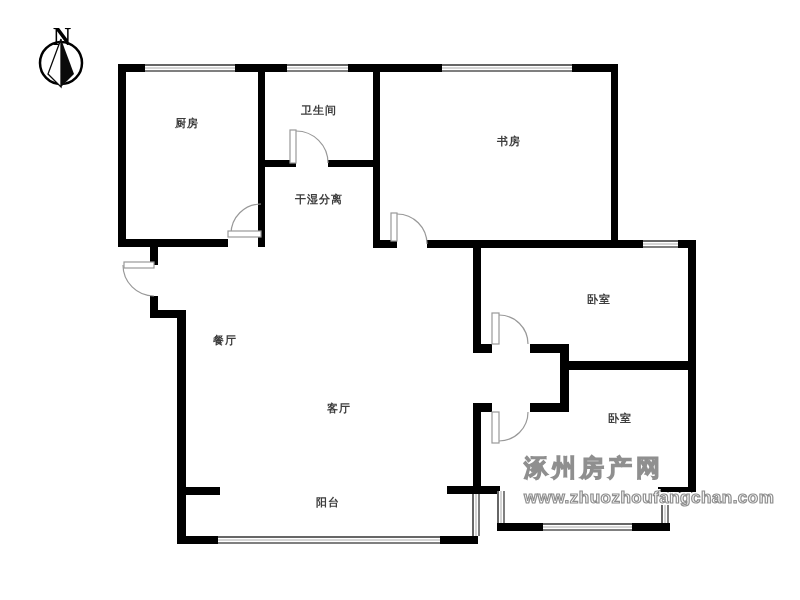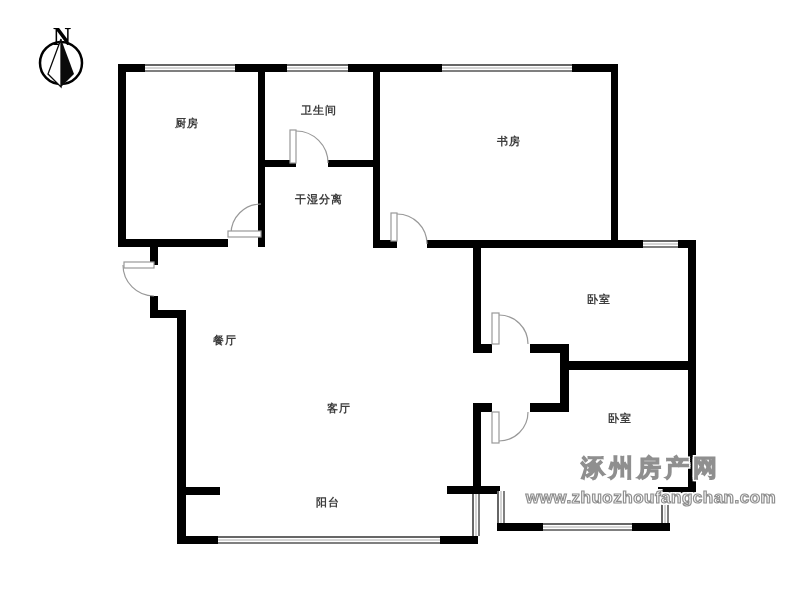--- a/index.html
+++ b/index.html
@@ -15,21 +15,21 @@
   .lbl-kitchen{left:187px;top:123px;}
   .lbl-bathroom{left:319px;top:110px;}
   .lbl-drywet{left:319px;top:199px;text-align:right;}
   .lbl-study{left:509px;top:141px;}
   .lbl-bedroom-n{left:599px;top:299px;}
   .lbl-bedroom-s{left:620px;top:418px;}
   .lbl-dining{left:225px;top:340px;}
   .lbl-living{left:339px;top:408px;}
   .lbl-balcony{left:328px;top:502px;}
   .watermark{
-    position:absolute;z-index:3;left:524px;top:455px;width:254px;text-align:center;
+    position:absolute;z-index:3;left:524px;top:455px;width:254px;
     color:#ffffff;font-weight:bold;
     -webkit-text-stroke:1.2px #8f8f8f;
     text-shadow:
       -2px -2px 0 #fff, 2px -2px 0 #fff, -2px 2px 0 #fff, 2px 2px 0 #fff,
       -2px 0 0 #fff, 2px 0 0 #fff, 0 -2px 0 #fff, 0 2px 0 #fff;
   }
   .watermark .site-name{font-size:24px;line-height:26px;letter-spacing:4px;}
   .watermark .site-url{font-size:17px;line-height:19px;letter-spacing:0.5px;margin-top:7px;}
 </style>
 </head>

